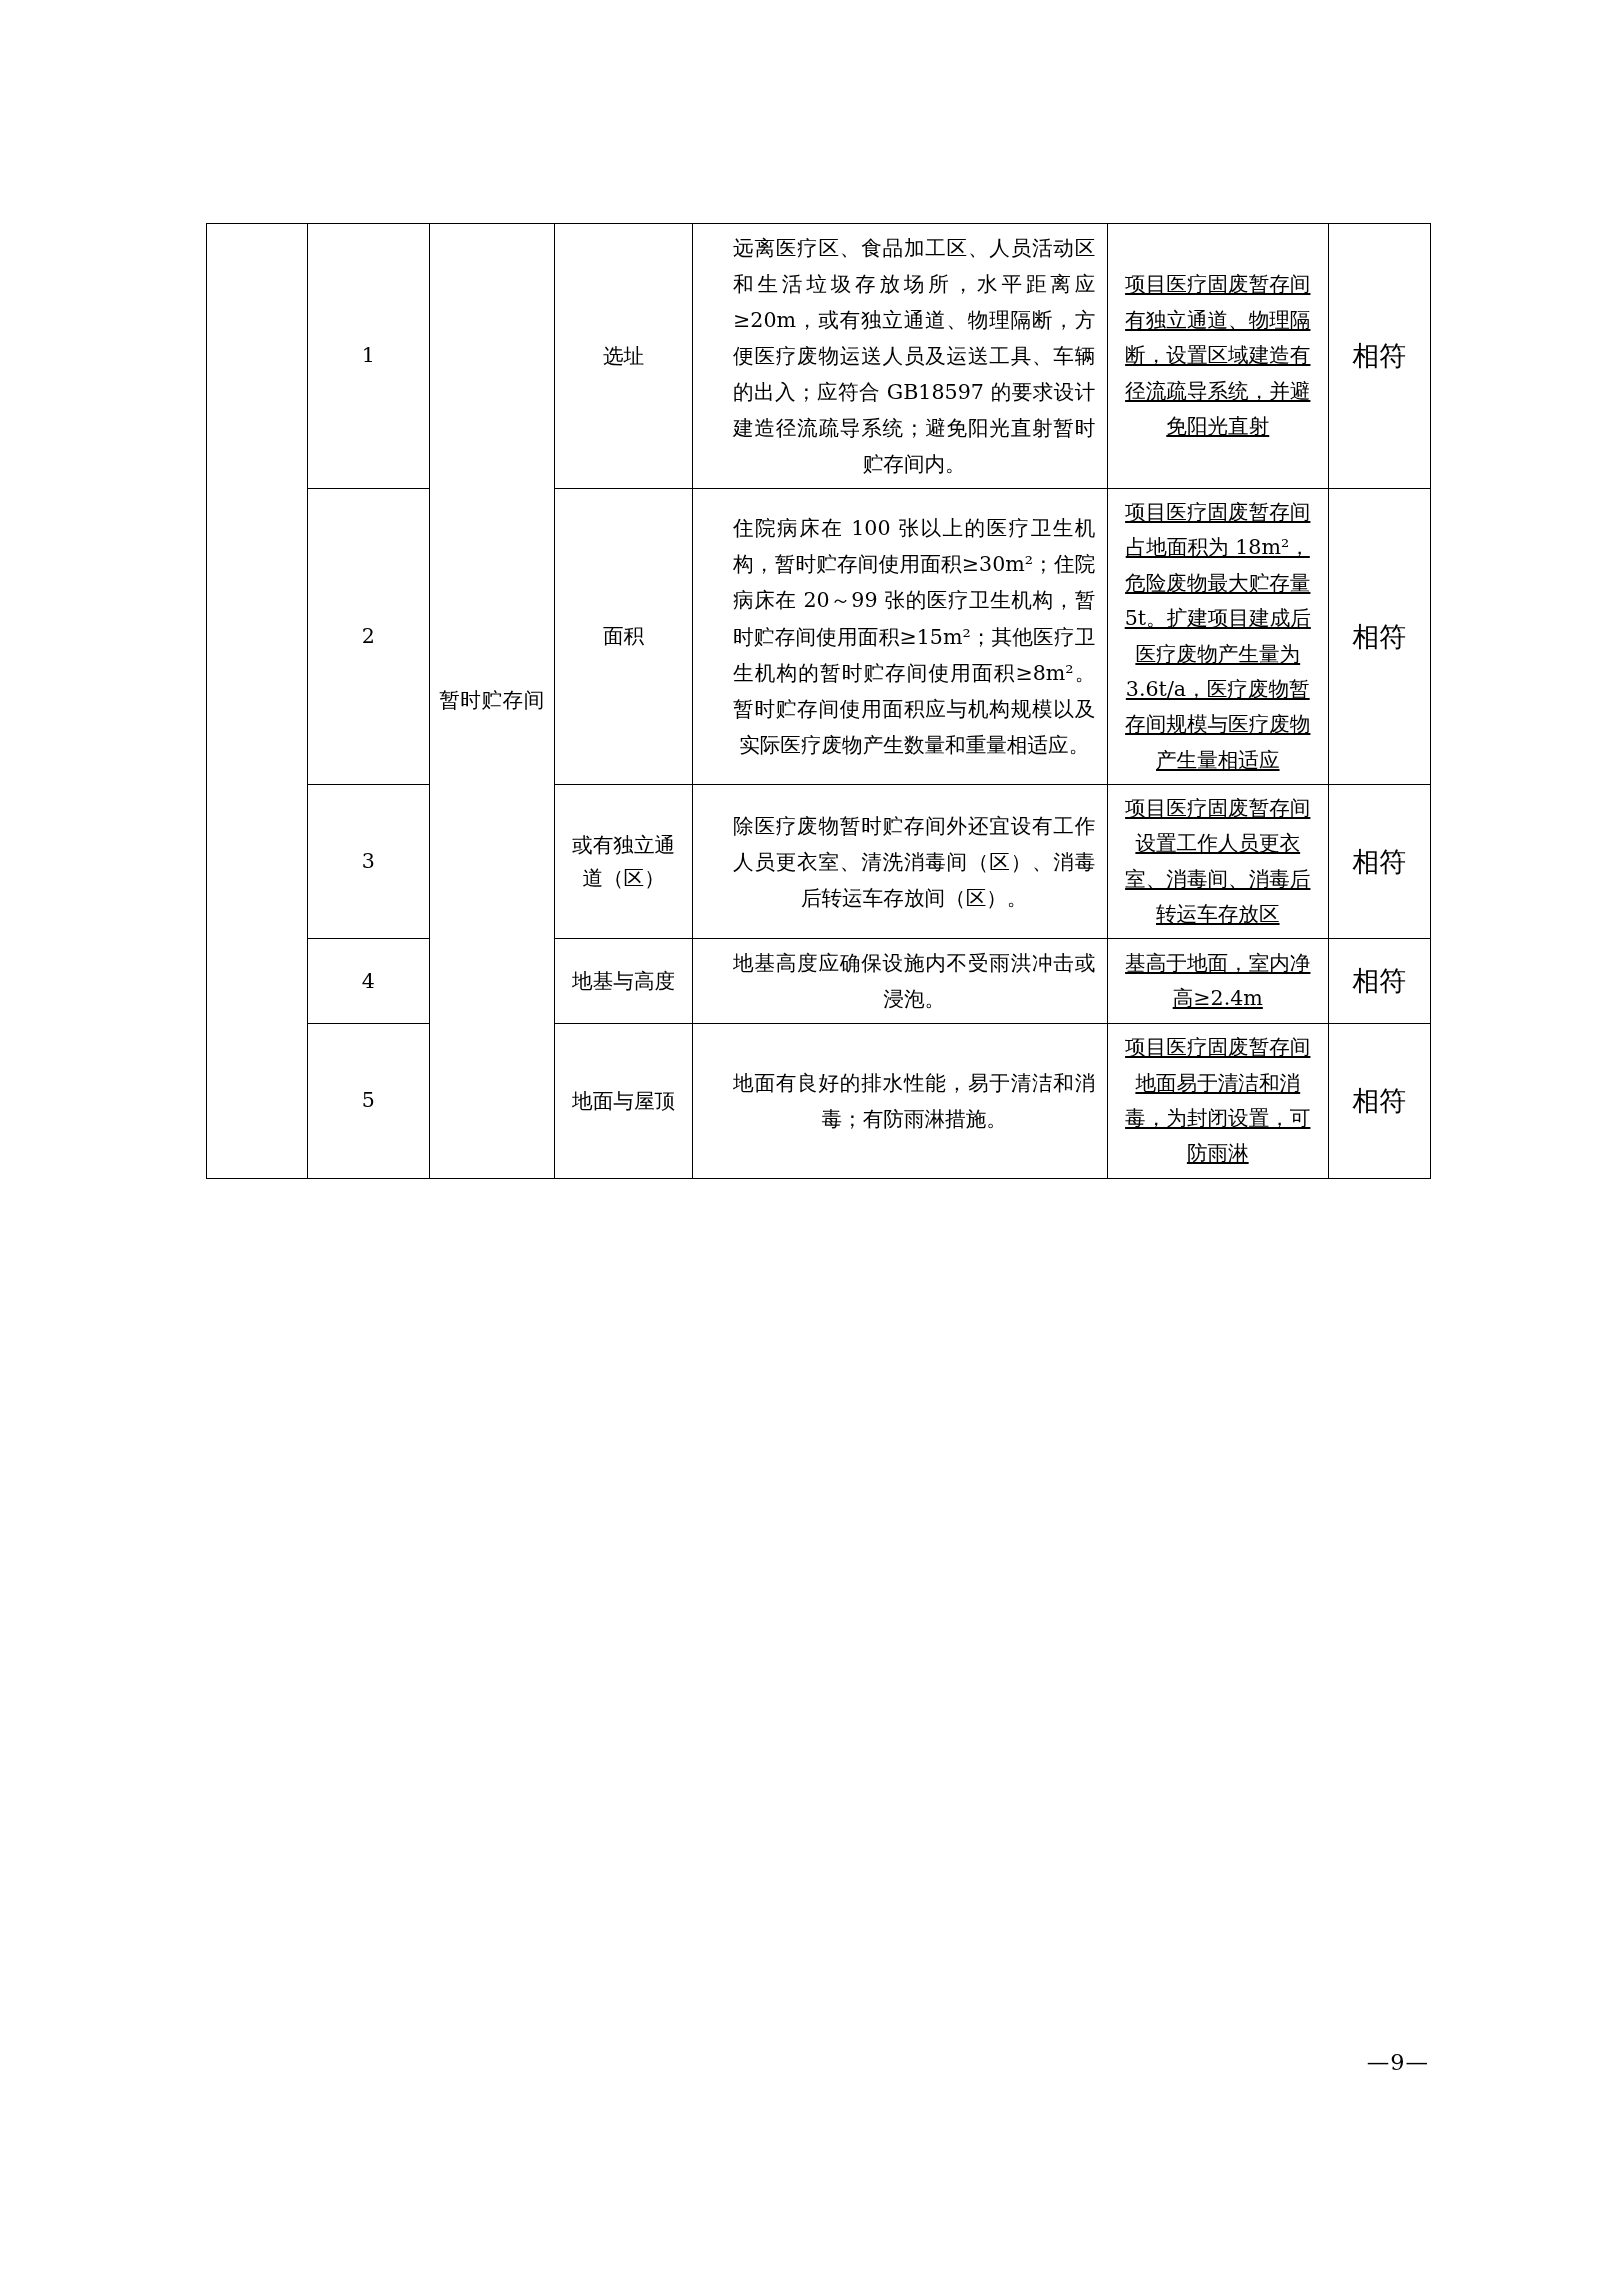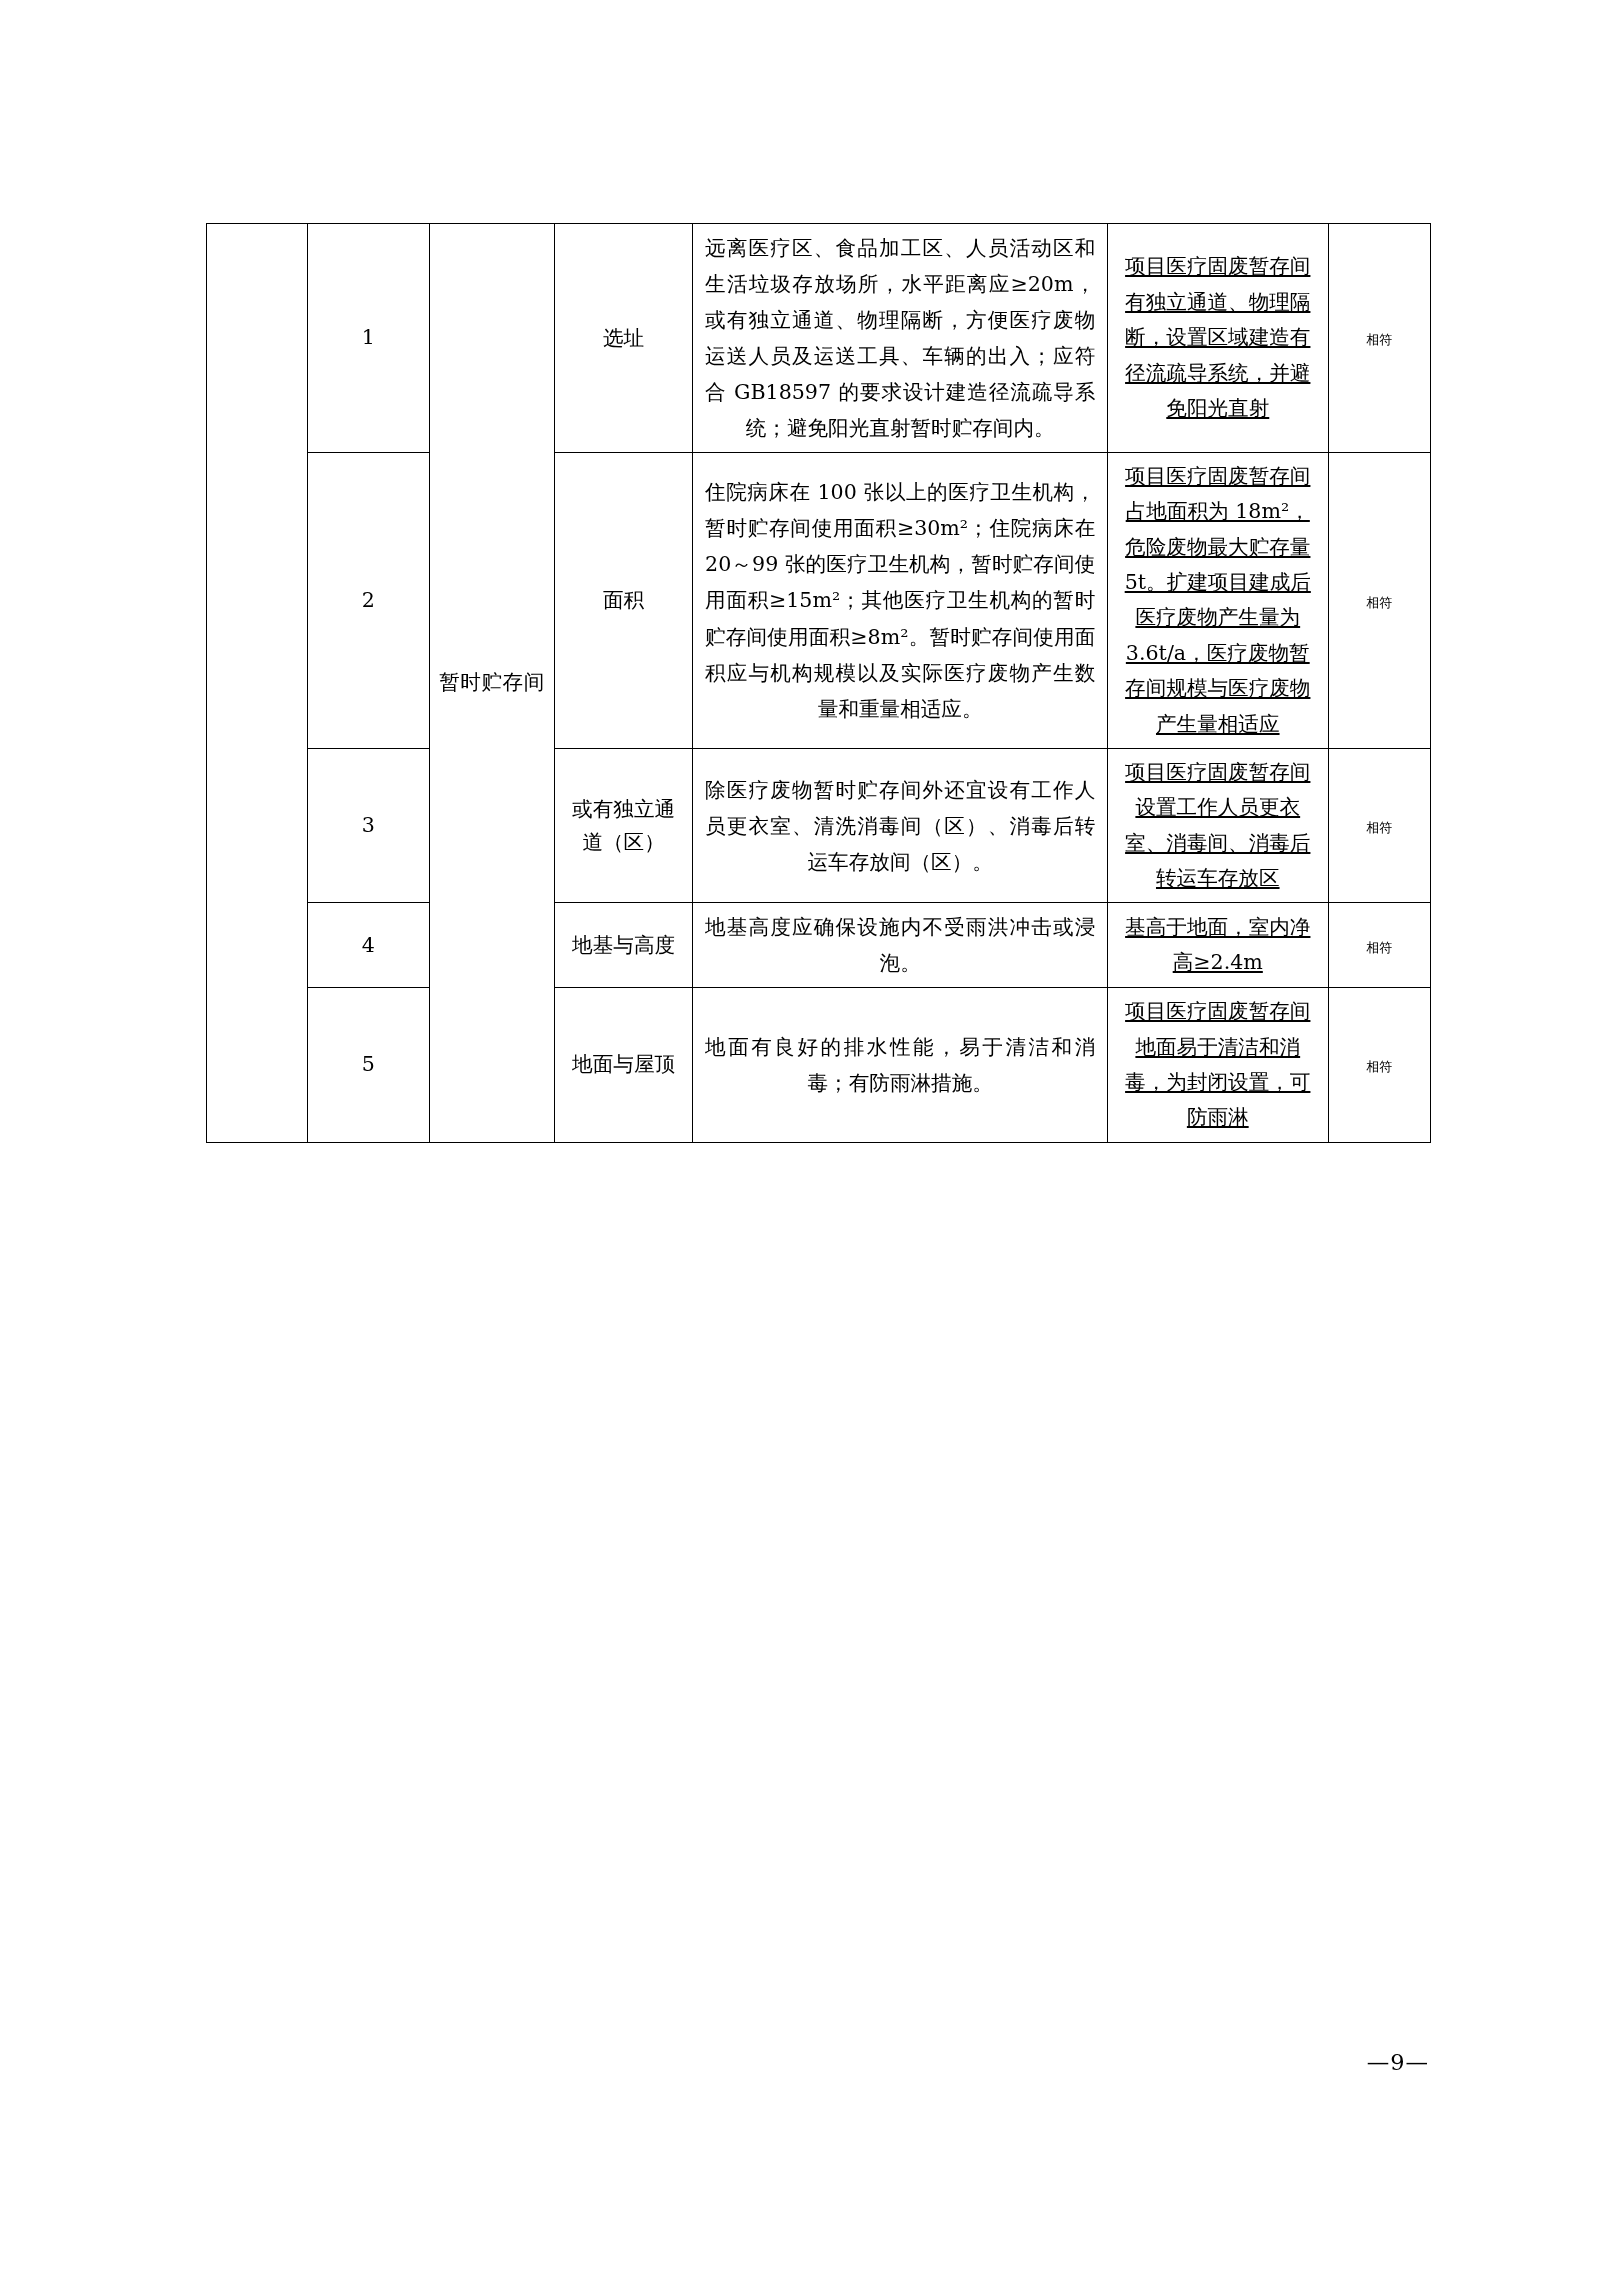--- a/index.html
+++ b/index.html
@@ -46,36 +46,37 @@
   td.col-req   { width: 398px; text-align: justify; text-align-last: center; }
   td.col-act   { width: 204px; text-decoration: underline; }
   td.col-res   { width: 86px; }
 
   .req-text {
     display: block;
     text-align: justify;
     text-justify: inter-ideograph;
     line-height: 1.75;
     padding: 0 3.9px;
+    margin-left: 28px;
   }
   .center-text {
     display: block;
     line-height: 1.72;
   }
   .vert-label {
     display: block;
     line-height: 1.55;
     letter-spacing: 0.5px;
   }
   .two-line {
     display: block;
     line-height: 1.6;
   }
   .idx { font-size: 20.6px; }
-  .res { font-size: 13px; line-height: 1.55; text-align: right; }
+  .res { font-size: 27px; line-height: 1.55; text-align: right; }
 
   .page-number {
     position: absolute;
     right: 192px;
     top: 2049px;
     font-size: 22.5px;
     letter-spacing: 1px;
   }
 </style>
 </head>

